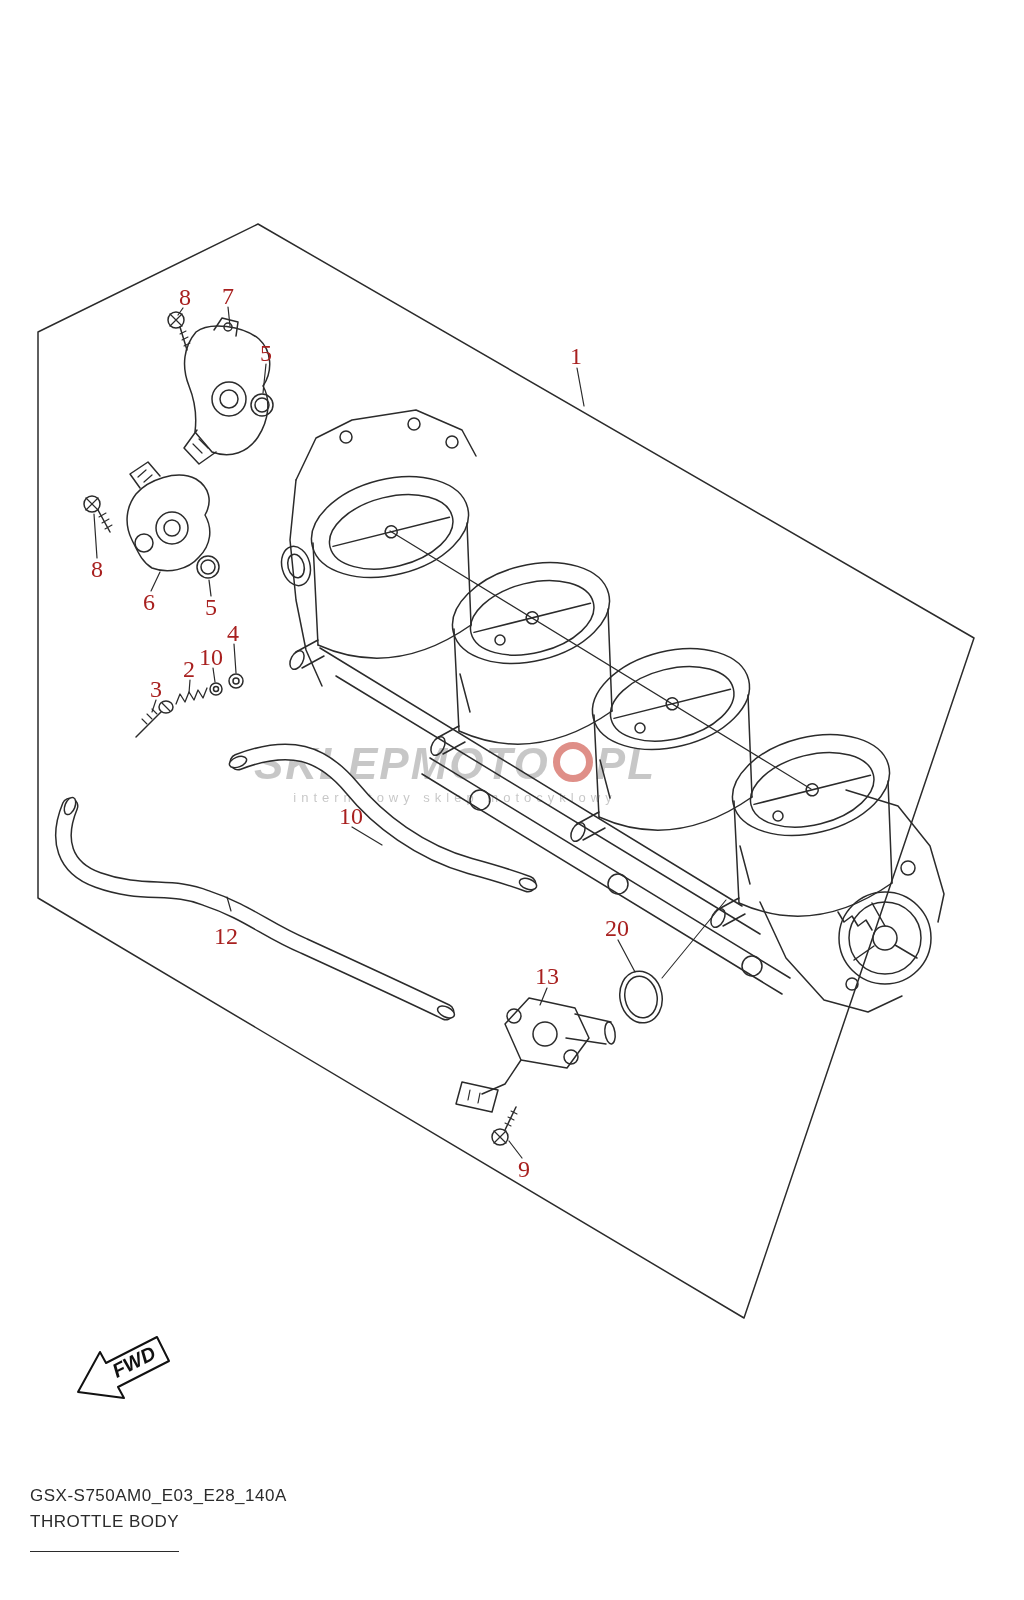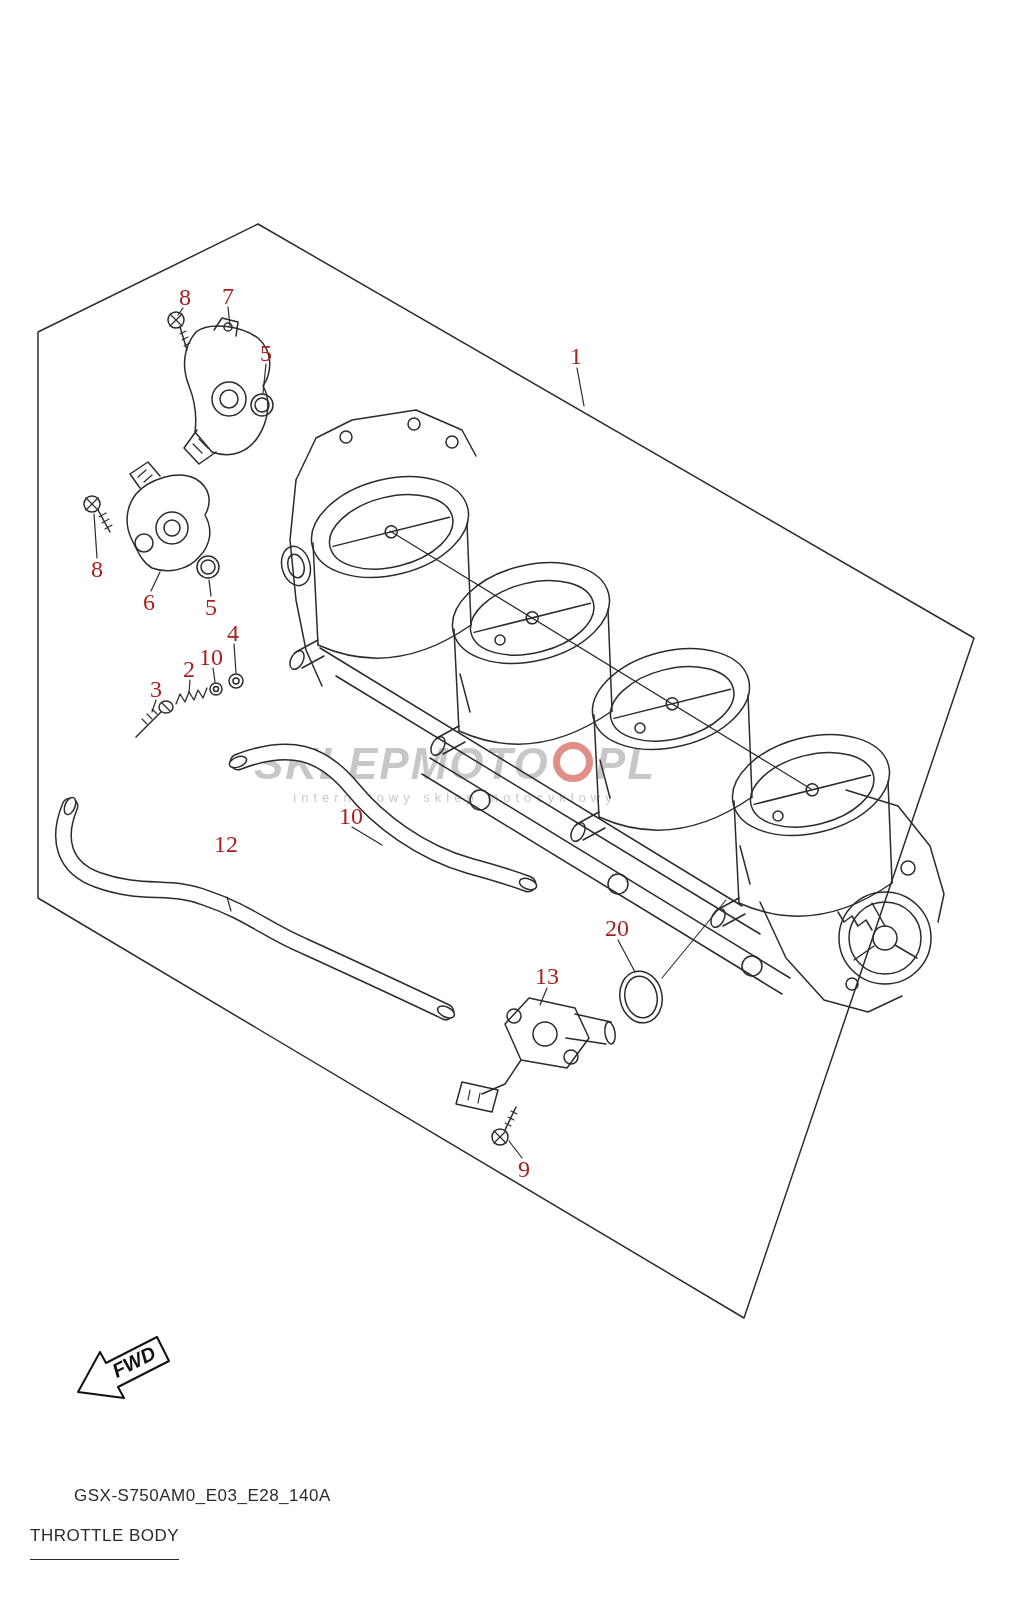--- a/index.html
+++ b/index.html
@@ -12,23 +12,23 @@
   .wm-brand{font-size:44px;font-weight:700;font-style:italic;letter-spacing:2px;
             color:#9b9b9b;line-height:1;white-space:nowrap;}
   .wm-ring{display:inline-block;width:26px;height:26px;border:7px solid #c63528;
            border-radius:50%;margin:0 3px;vertical-align:-3px;}
   .wm-tagline{margin-top:4px;font-size:13px;letter-spacing:5px;color:#9b9b9b;}
   svg.diagram{position:absolute;left:0;top:0;z-index:2;}
   .labels{position:absolute;left:0;top:0;width:1024px;height:1600px;z-index:3;}
   .plabel{position:absolute;transform:translate(-50%,-50%);
           font-family:"Liberation Serif",serif;font-size:24px;color:#a8201f;}
   .footer{position:absolute;left:30px;top:1486px;z-index:3;color:#2b2b2b;}
-  .footer .code{font-size:17px;letter-spacing:.5px;margin-left:44px;}
-  .footer .name{margin-top:20px;font-size:17px;letter-spacing:.5px;width:fit-content;
-                border-bottom:1.5px solid #2b2b2b;padding-bottom:13px;}
+  .footer .code{font-size:17px;letter-spacing:.5px;}
+  .footer .name{margin-top:6px;font-size:17px;letter-spacing:.5px;width:fit-content;
+                border-bottom:1.5px solid #2b2b2b;padding-bottom:19px;}
 </style>
 </head>
 <body>
 
 <div class="page">
 
   <div class="watermark">
     <div class="wm-brand"><span>SKLEPMOTO</span><span class="wm-ring"></span><span>PL</span></div>
     <div class="wm-tagline">internetowy sklep motocyklowy</div>
   </div>
@@ -273,21 +273,21 @@
     <div class="plabel" style="left:266px;top:353px">5</div>
     <div class="plabel" style="left:576px;top:356px">1</div>
     <div class="plabel" style="left:97px;top:569px">8</div>
     <div class="plabel" style="left:149px;top:602px">6</div>
     <div class="plabel" style="left:211px;top:607px">5</div>
     <div class="plabel" style="left:233px;top:633px">4</div>
     <div class="plabel" style="left:211px;top:657px">10</div>
     <div class="plabel" style="left:189px;top:669px">2</div>
     <div class="plabel" style="left:156px;top:689px">3</div>
     <div class="plabel" style="left:351px;top:816px">10</div>
-    <div class="plabel" style="left:226px;top:844px">12</div>
+    <div class="plabel" style="left:226px;top:936px">12</div>
     <div class="plabel" style="left:617px;top:928px">20</div>
     <div class="plabel" style="left:547px;top:976px">13</div>
     <div class="plabel" style="left:524px;top:1169px">9</div>
   </div>
 
   <div class="footer">
     <div class="code">GSX-S750AM0_E03_E28_140A</div>
     <div class="name">THROTTLE BODY</div>
   </div>
 

